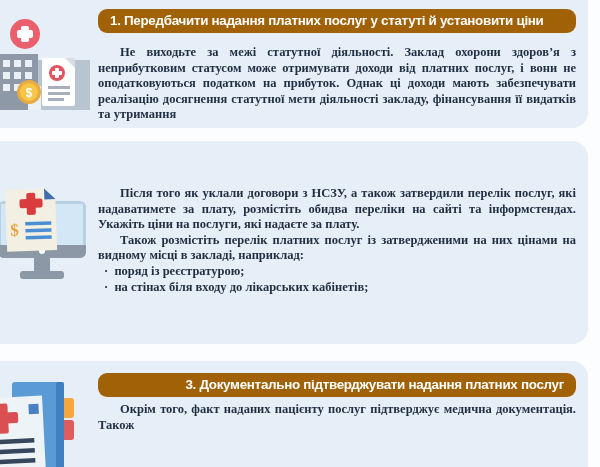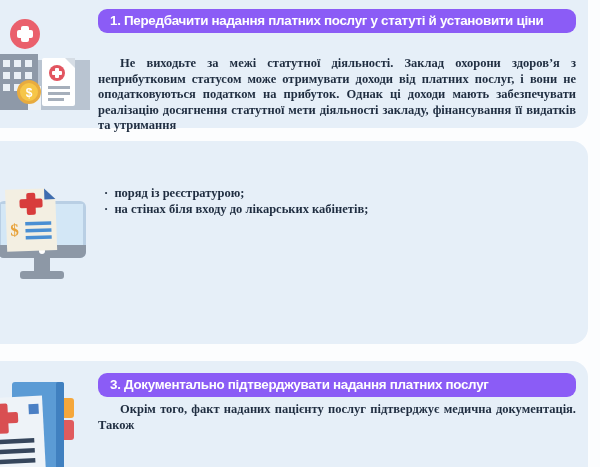--- a/index.html
+++ b/index.html
@@ -12,37 +12,37 @@
   .card {
     position:absolute; left:-14px; width:602px;
     background:#e6eff8; border-radius:16px;
   }
   #card1 { top:-24px; height:152px; }
   #card2 { top:141px; height:203px; }
   #card3 { top:361px; height:172px; }
 
   .hdr {
     position:absolute; left:112px; width:478px;
-    background:#8b5cf6; color:#ffffff;
+    background:#a16207; color:#ffffff;
     font-weight:bold; font-size:13.4px; letter-spacing:-0.3px;
     padding:4px 12px 5px 12px; border-radius:9px;
     white-space:nowrap; overflow:hidden;
   }
   #card1 .hdr { top:33px; }
   #card2 .hdr { top:13px; }
-  #card3 .hdr { top:12px; }
+  #card3 .hdr { top:12px;text-align:right; }
 
   .body-text {
     position:absolute; left:112px; width:478px;
     color:#1f2d40;
     font-family:"Liberation Serif","DejaVu Serif",serif;
     font-weight:700; font-size:12.5px; line-height:15.6px;
     text-align:justify;
   }
-  #card1 .body-text { top:80px; }
+  #card1 .body-text { top:69px; }
   #card2 .body-text { top:45px; }
   #card3 .body-text { top:41px; }
 
   p.para { text-indent:22px; margin:0; }
   ul.bullets { list-style:none; margin:0; padding-left:6px; }
   ul.bullets li::before { content:"\00B7\00A0\00A0"; }
 
   .icon-box { position:absolute; }
   #card1 .icon-box { left:12px; top:42px; }
   #card2 .icon-box { left:12px; top:46px; }
@@ -109,20 +109,22 @@
         <rect x="29" y="6" width="9" height="22" rx="2" fill="#d83c3c"></rect>
         <rect x="22" y="12" width="23" height="9" rx="2" fill="#d83c3c"></rect>
         <text x="16" y="48" font-size="17" font-weight="bold" fill="#e8a33b" text-anchor="middle" font-family="Liberation Serif, serif">$</text>
         <rect x="27" y="35" width="26" height="3.5" fill="#4a8fd3"></rect>
         <rect x="27" y="42" width="26" height="3.5" fill="#4a8fd3"></rect>
         <rect x="27" y="49" width="26" height="3.5" fill="#4a8fd3"></rect>
       </g>
     </svg>
   </div>
   <div class="body-text">
+    <p class="para">Після того як уклали договори з НСЗУ, а також затвердили перелік послуг, які надаватимете за плату, розмістіть обидва переліки на сайті та інформстендах. Укажіть ціни на послуги, які надаєте за плату.</p>
+    <p class="para">Також розмістіть перелік платних послуг із затвердженими на них цінами на видному місці в закладі, наприклад:</p>
     <ul class="bullets">
       <li>поряд із реєстратурою;</li>
       <li>на стінах біля входу до лікарських кабінетів;</li>
     </ul>
   </div>
 </section>
 
 <section class="card" id="card3">
   <div class="icon-box">
     <svg width="104" height="120" viewBox="0 0 104 120">

